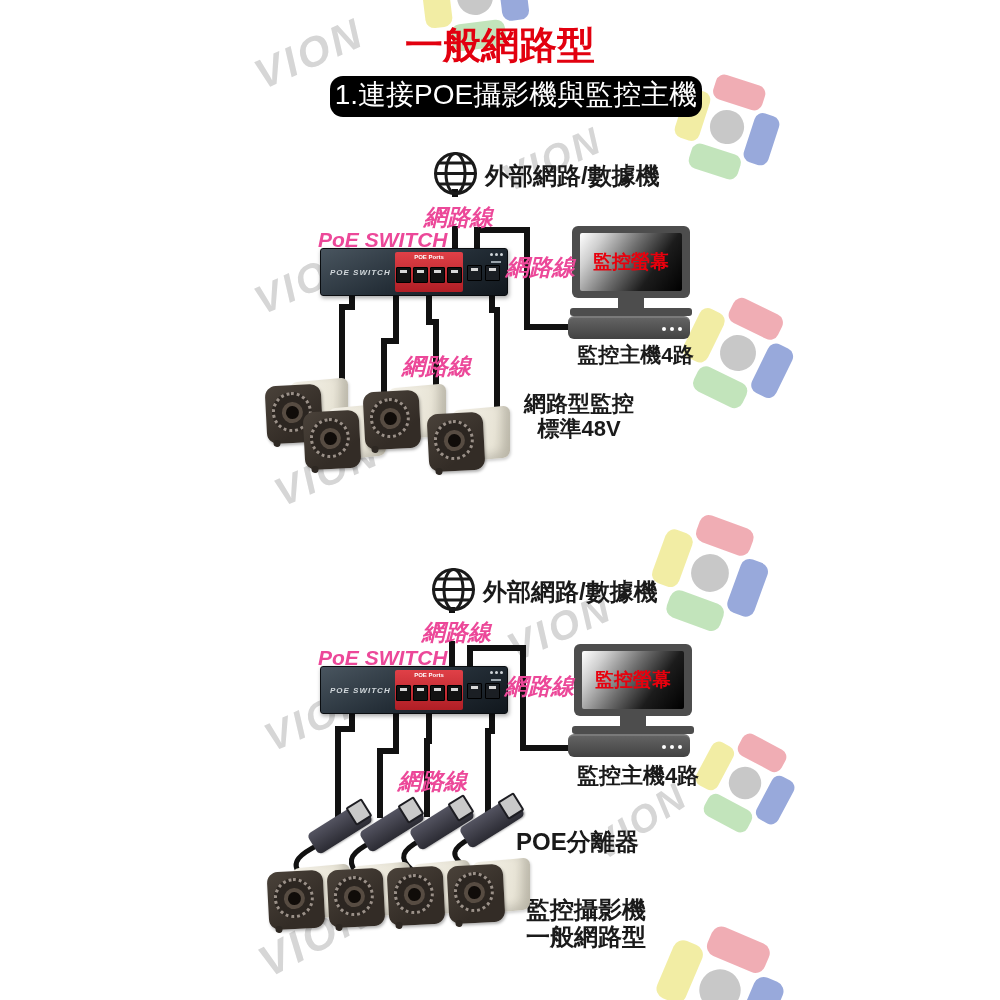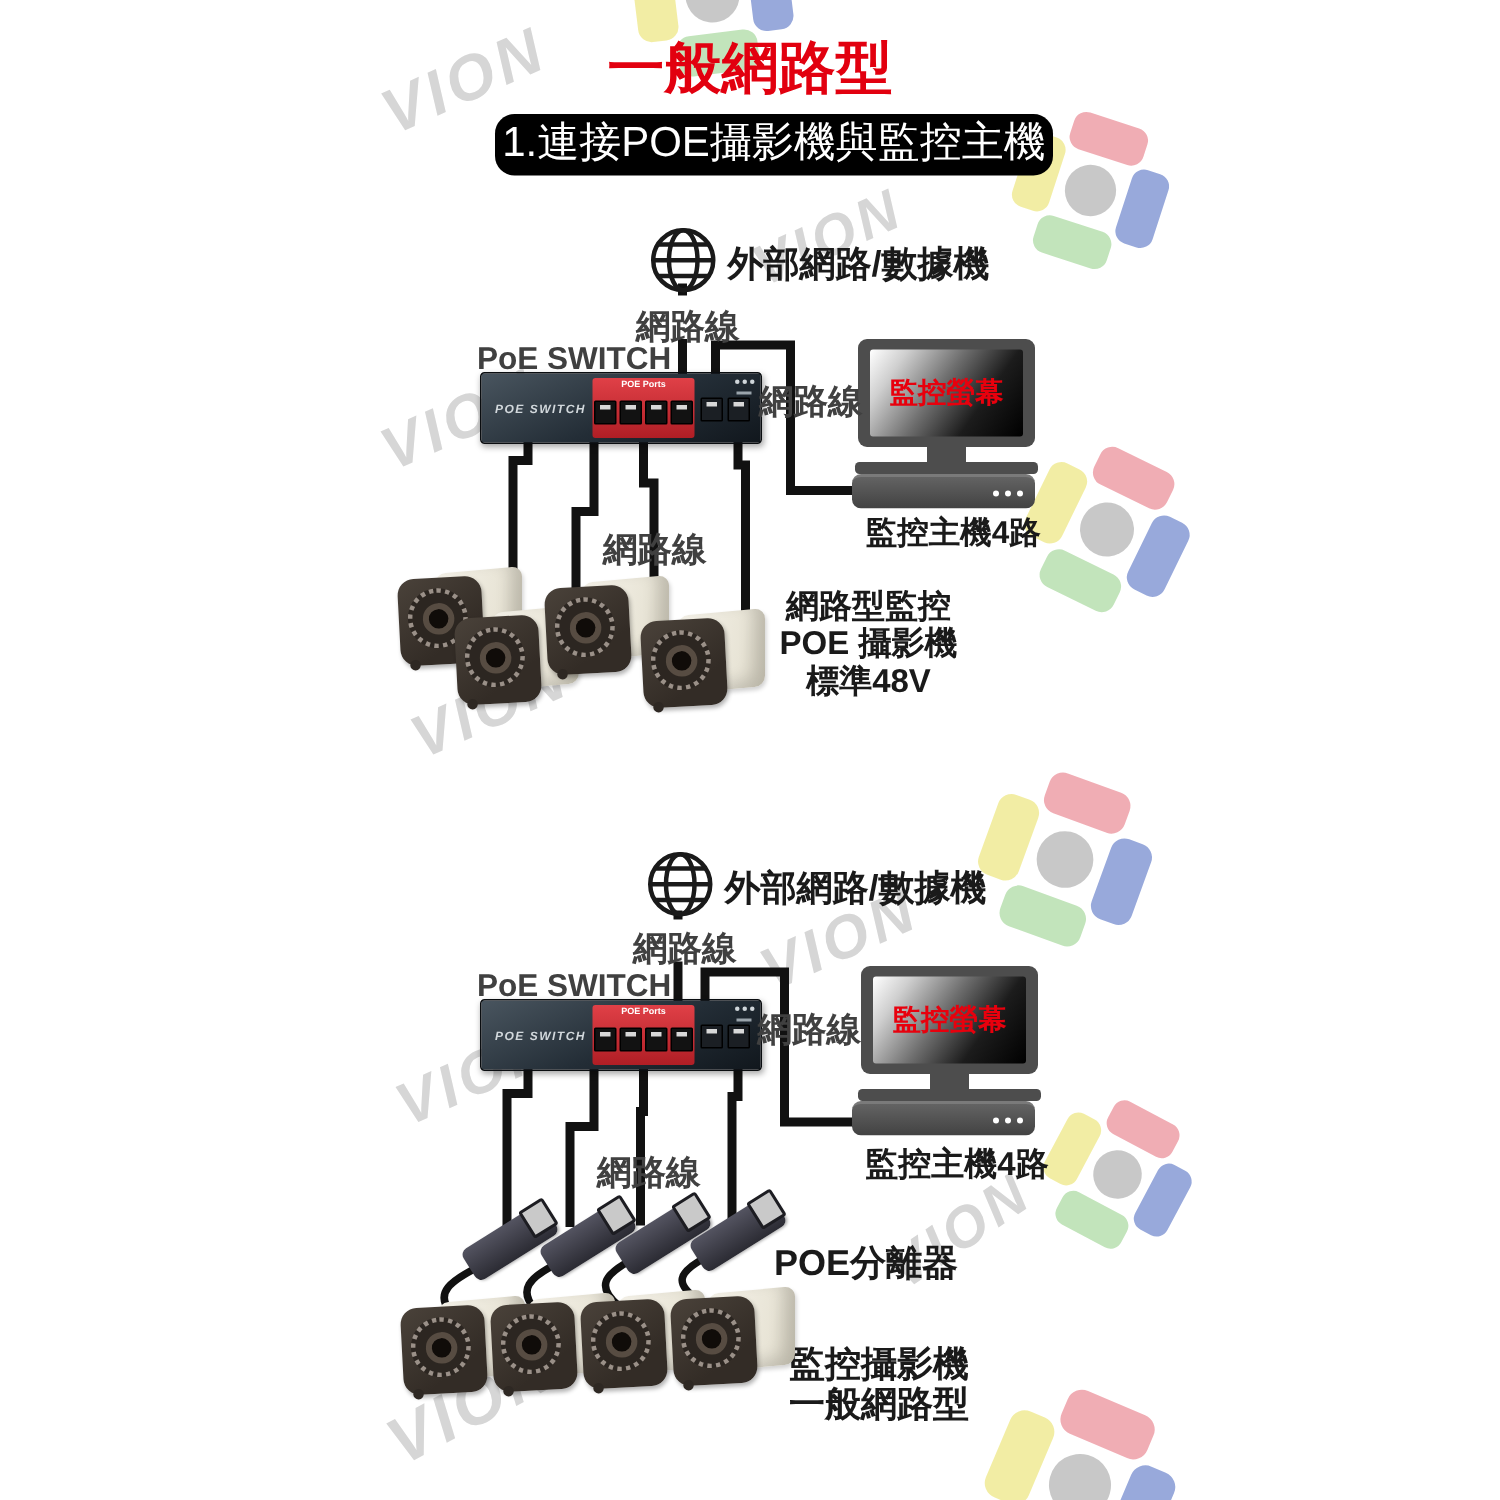--- a/index.html
+++ b/index.html
@@ -25,21 +25,21 @@
 
   
   .page-title { position:absolute; left:0; top:20px; width:1000px; text-align:center;
     font-size:38px; font-weight:bold; color:#e2000f; z-index:3; }
   .section-header { position:absolute; background:#000000; border-radius:13px;
     color:#ffffff; font-weight:normal; text-align:center; z-index:3;
     display:flex; justify-content:center; }
   .hdr1 { left:330px; top:76px; width:372px; height:41px; font-size:28px; }
   .hdr2 { left:312px; top:515px; width:392px; height:41px; font-size:26px; }
   .inet-label { position:absolute; font-size:24px; color:#1a1a1a; font-weight:bold; z-index:3; }
-  .red-label { position:absolute; color:#404040; font-weight:bold; z-index:4; }
+  .red-label { position:absolute; color:#ec4899; font-weight:bold; z-index:4;font-style:italic; }
   .cable-label { font-size:23px; }
   .switch-title { font-size:21px; }
   .black-label { position:absolute; color:#1a1a1a; font-weight:bold; z-index:3; }
   .caption { position:absolute; color:#1a1a1a; font-weight:bold; text-align:center; z-index:3; }
 
   
   .globe { position:absolute; z-index:3; }
 
   
   #cables { position:absolute; left:0; top:0; z-index:1; }
@@ -323,21 +323,20 @@
       <div class="cam-face">
         <div class="cam-ring">
           <div class="cam-pupil"></div>
         </div>
         <div class="cam-foot"></div>
       </div>
   </div>
 
   <div class="caption" style="left:498px; top:391px; width:162px; font-size:22px; line-height:25px;">
     <div>網路型監控</div>
-    <div>POE 攝影機</div>
     <div>標準48V</div>
   </div>
 
   <svg class="globe" style="left:430px; top:566px;" width="47" height="47" viewBox="0 0 47 47">
     <g stroke="#1a1a1a" stroke-width="3" fill="none">
       <circle cx="23.5" cy="23.5" r="20"></circle>
       <ellipse cx="23.5" cy="23.5" rx="9.5" ry="20"></ellipse>
       <line x1="3.5" y1="23.5" x2="43.5" y2="23.5"></line>
       <line x1="6" y1="13" x2="41" y2="13"></line>
       <line x1="6" y1="34" x2="41" y2="34"></line>

